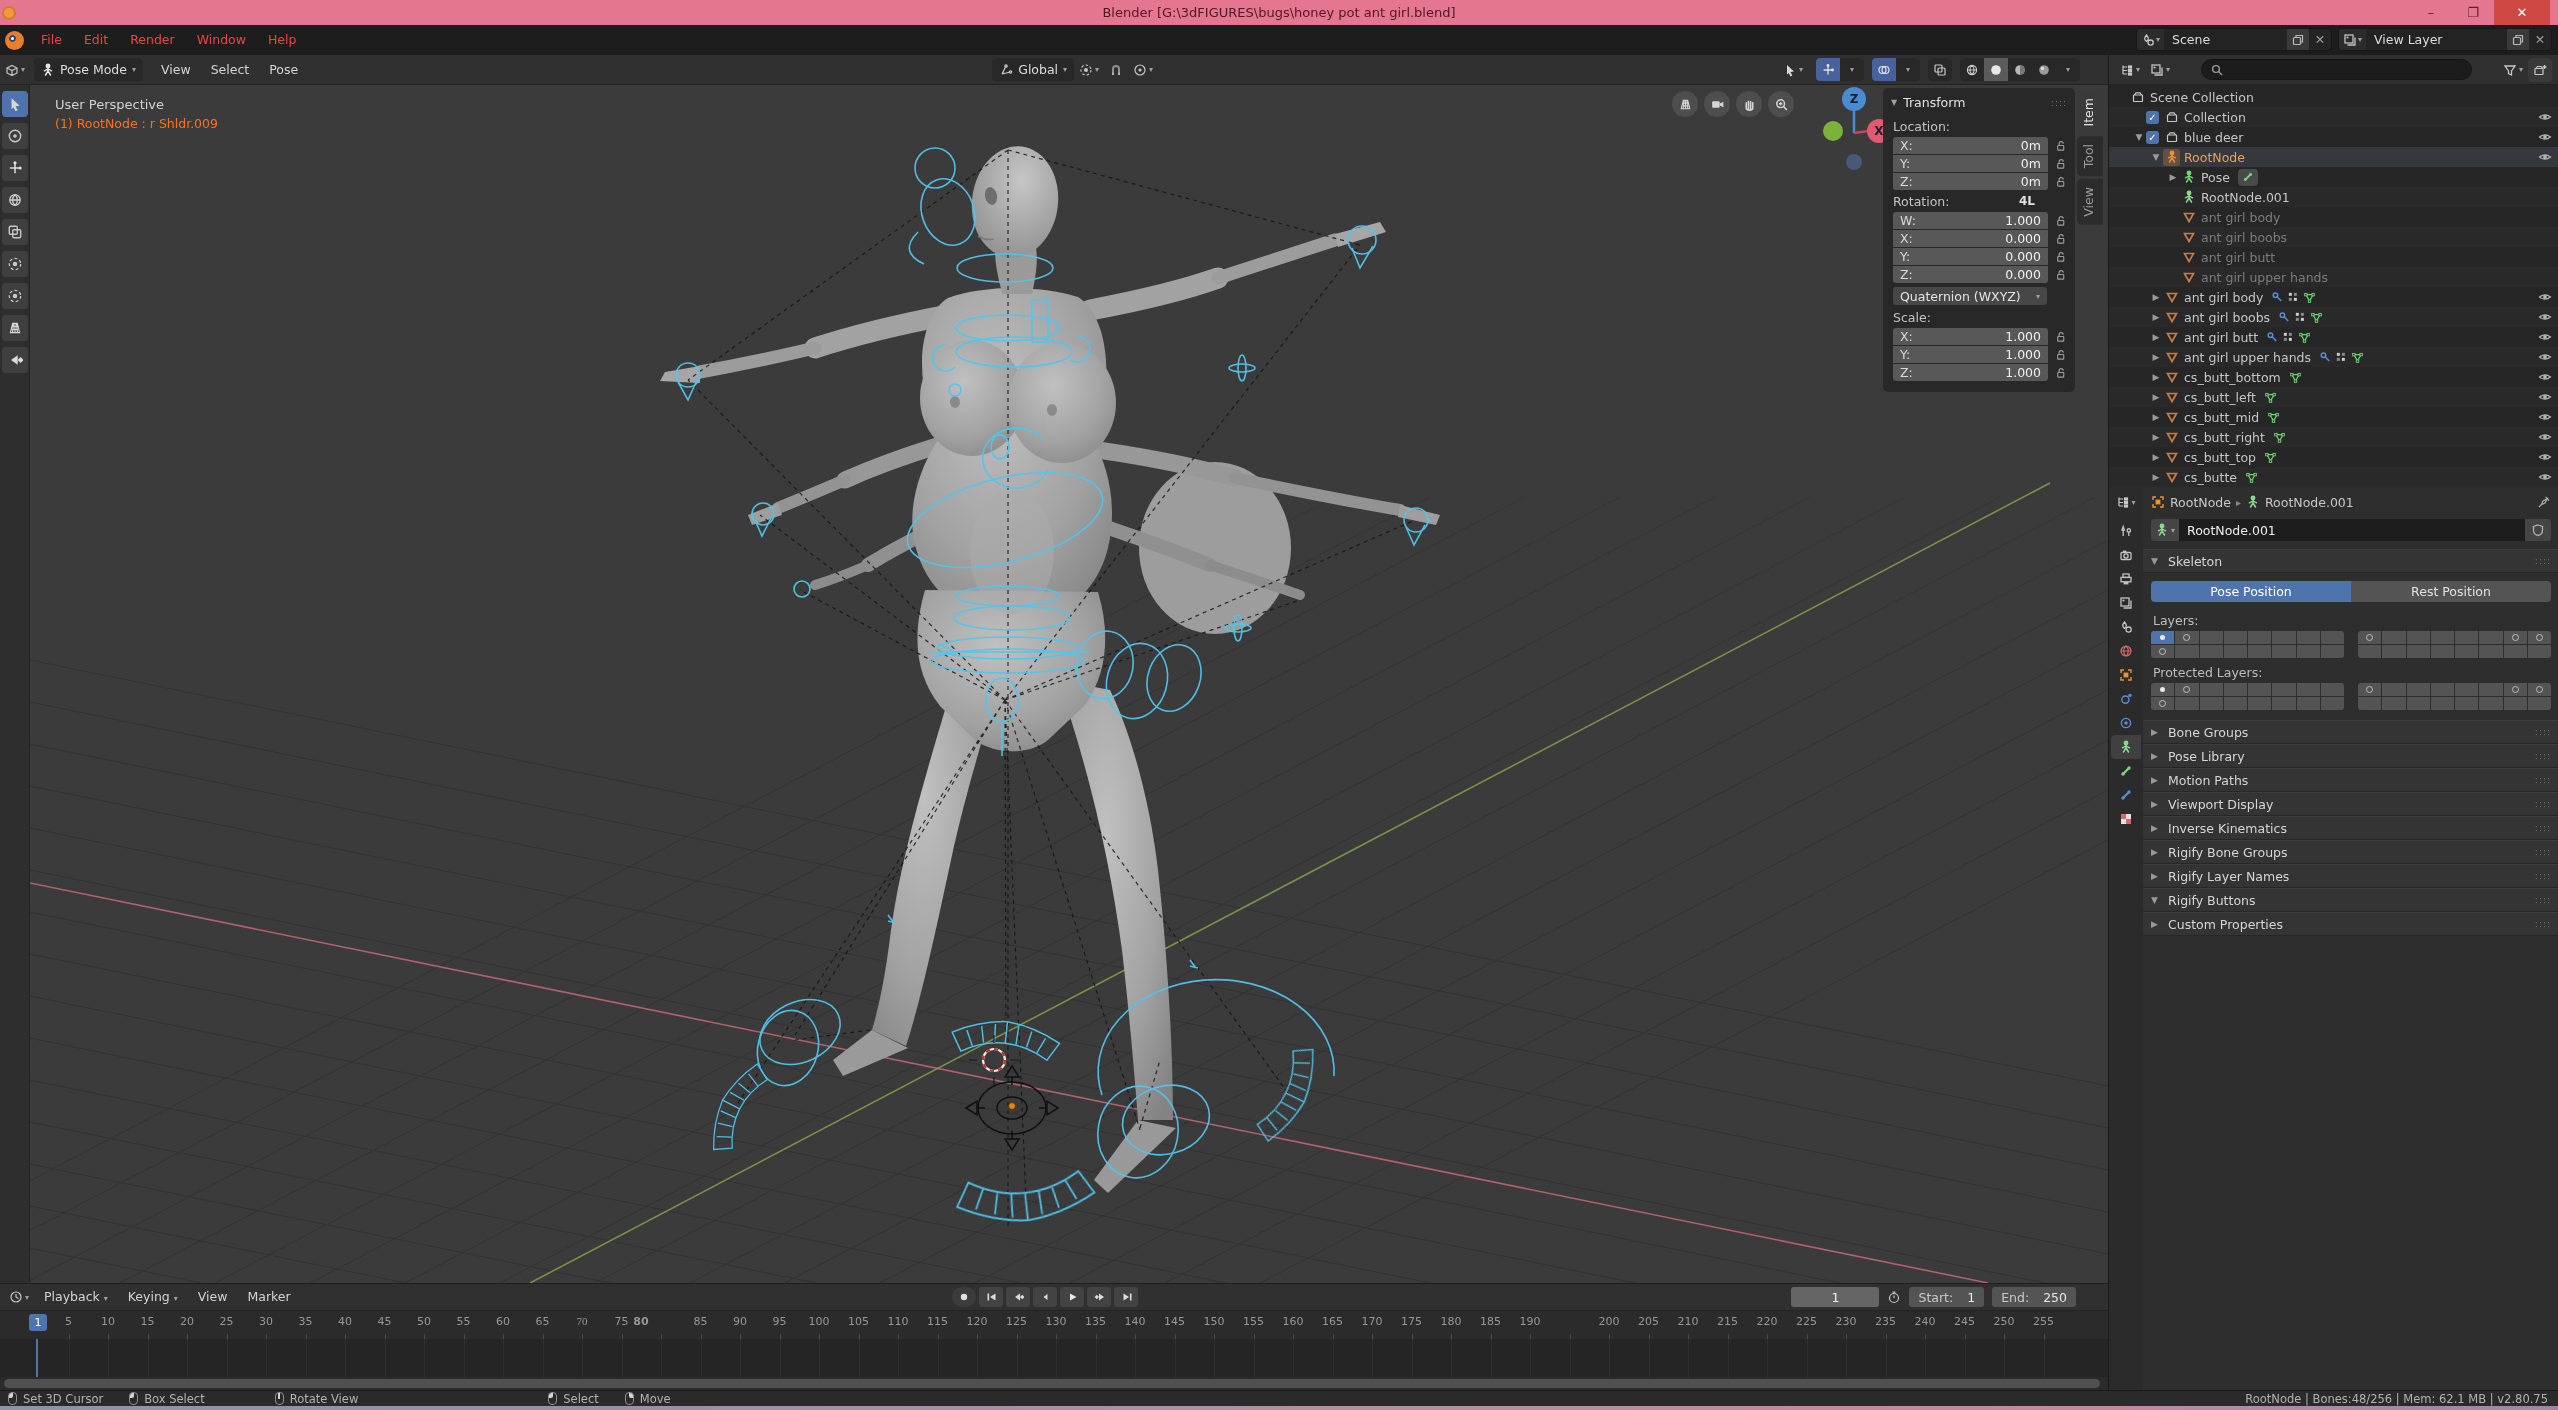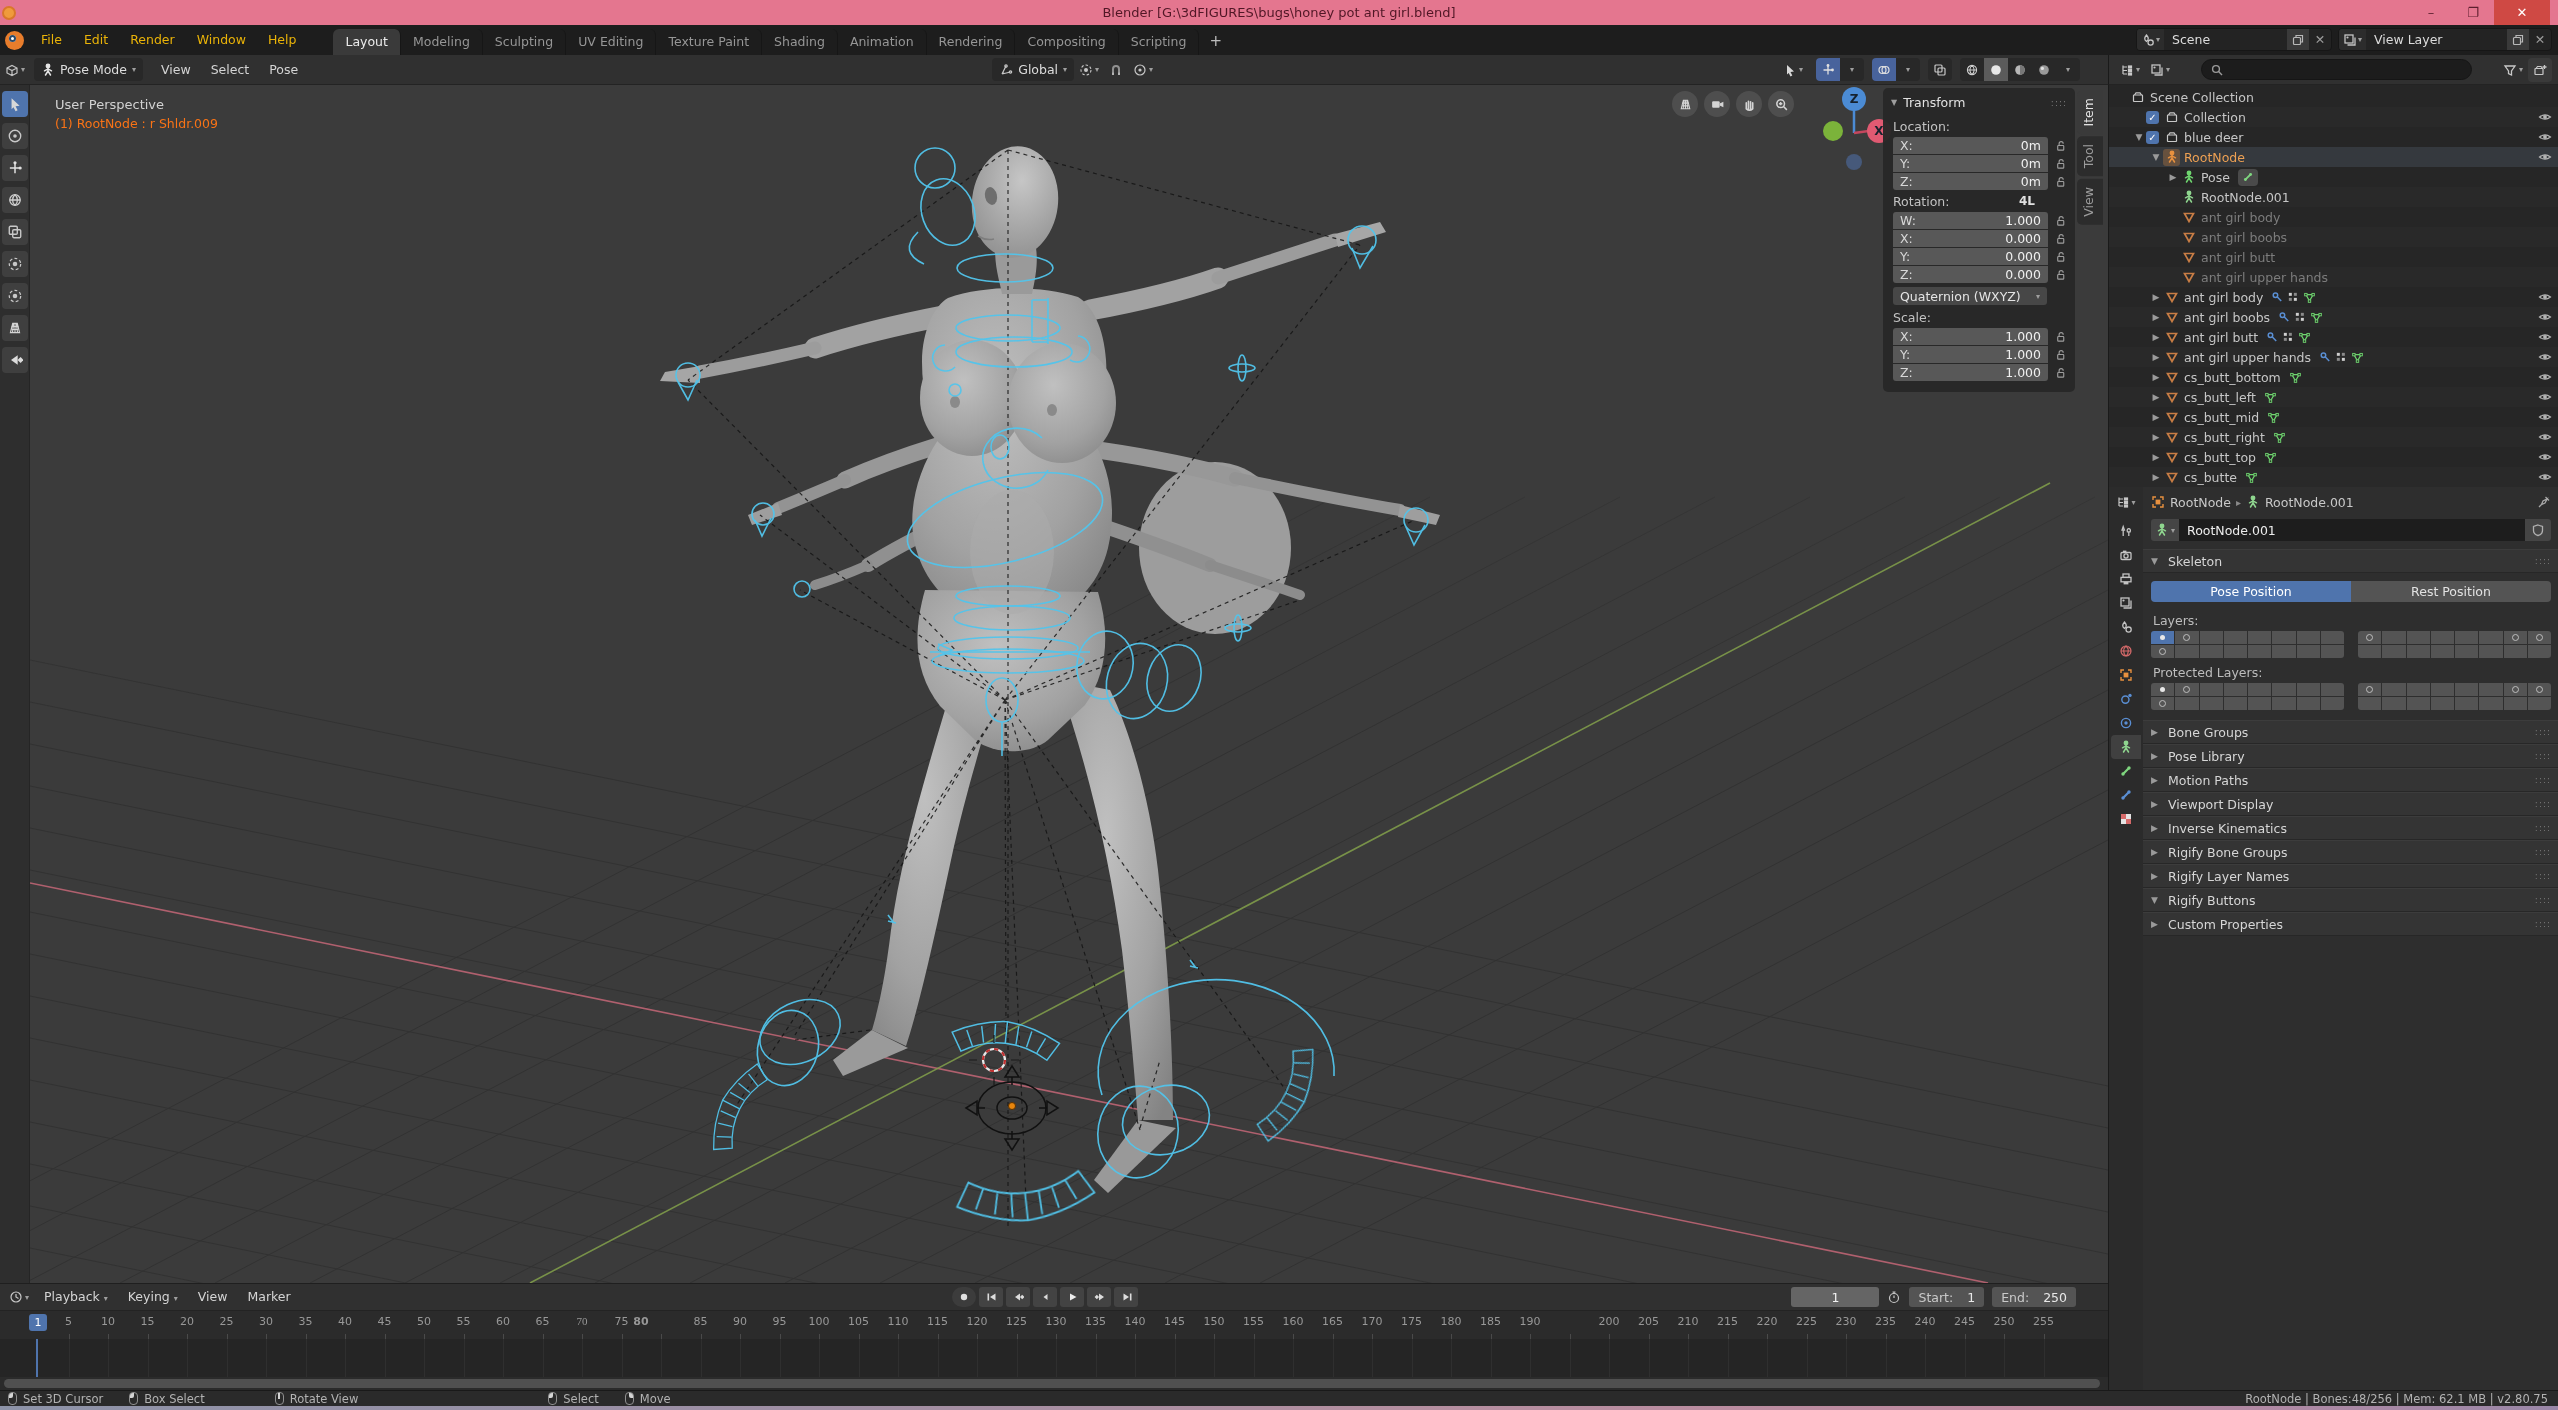--- a/index.html
+++ b/index.html
@@ -10,21 +10,21 @@
   #titlebar{position:absolute;left:0;top:0;width:2558px;height:25px;background:#e4768f;display:flex;align-items:center}
   .tb-logo{width:14px;height:14px;border-radius:50%;background:#ef9b3c;margin-left:2px;border:2px solid #d9772a}
   .tb-title{position:absolute;left:50%;transform:translateX(-50%);color:#511726;font-size:13px;white-space:nowrap}
   .tb-btns{position:absolute;right:0;top:0;height:25px;display:flex;align-items:stretch}
   .tb-btn{width:42px;display:flex;align-items:center;justify-content:center;color:#5c1f2e;font-size:13px}
   .tb-btn.close{width:56px;background:#cf4944;color:#fff;margin-right:8px}
   
   #topbar{position:absolute;left:0;top:25px;width:2558px;height:30px;background:#1d1d1d;display:flex;align-items:center}
   .blender-ic{width:19px;height:19px;margin:0 6px 0 5px;border-radius:50%;background:#e87d2c;position:relative}
   .blender-ic::after{content:"";position:absolute;left:4px;top:4px;width:7px;height:7px;border-radius:50%;background:#fff;box-shadow:inset 0 0 0 2px #2a4a6a}
-  .menu-item{padding:0 11px;color:#eab308;height:30px;line-height:30px}
+  .menu-item{padding:0 11px;color:#ef4444;height:30px;line-height:30px}
   #workspaces{display:flex;align-items:flex-end;height:30px;margin-left:26px}
   .ws-tab{padding:0 12px;height:26px;line-height:26px;color:#969696;border-radius:6px 6px 0 0;border-right:1px solid #161616;white-space:nowrap}
   .ws-tab.active{background:#3a3a3a;color:#ececec}
   .ws-add{padding:0 10px;color:#bdbdbd;height:26px;line-height:24px;font-size:15px}
   .id-widget{display:flex;align-items:center;height:23px;background:#232323;border:1px solid #161616;border-radius:4px;overflow:hidden}
   .id-widget .seg-ic{display:flex;align-items:center;padding:0 4px;height:100%;background:#2c2c2c;gap:1px}
   .id-widget .lbl{padding:0 8px;color:#dcdcdc;flex:1;white-space:nowrap}
   .id-widget .mini{display:flex;align-items:center;justify-content:center;width:22px;height:100%;color:#9a9a9a}
   .id-widget .mini.copy{background:#3a3a3a}
   #scene-widgets{position:absolute;right:6px;top:28px;display:flex;gap:6px}
@@ -168,33 +168,20 @@
 
 <div id="topbar">
   <div class="blender-ic"></div>
   <nav id="menus" style="display:flex">
       <span class="menu-item">File</span>
       <span class="menu-item">Edit</span>
       <span class="menu-item">Render</span>
       <span class="menu-item">Window</span>
       <span class="menu-item">Help</span>
     </nav>
-  <div id="workspaces">
-      <span class="ws-tab active">Layout</span>
-      <span class="ws-tab">Modeling</span>
-      <span class="ws-tab">Sculpting</span>
-      <span class="ws-tab">UV Editing</span>
-      <span class="ws-tab">Texture Paint</span>
-      <span class="ws-tab">Shading</span>
-      <span class="ws-tab">Animation</span>
-      <span class="ws-tab">Rendering</span>
-      <span class="ws-tab">Compositing</span>
-      <span class="ws-tab">Scripting</span>
-      <span class="ws-add">+</span>
-    </div>
 </div>
 <div id="scene-widgets">
   <div class="id-widget" style="width:196px">
     <span class="seg-ic">
         <span class="js-ic" style="display: inline-flex;">
           <svg width="14" height="14" viewBox="0 0 14 14">
             <g stroke="#c4c4c4" fill="none" stroke-width="1.3">
               <path d="M5.5 2 Q9 6.2 5.5 8.4 Q2 6.2 5.5 2 Z"></path>
               <circle cx="9.6" cy="9.6" r="2.6"></circle>
             </g>

